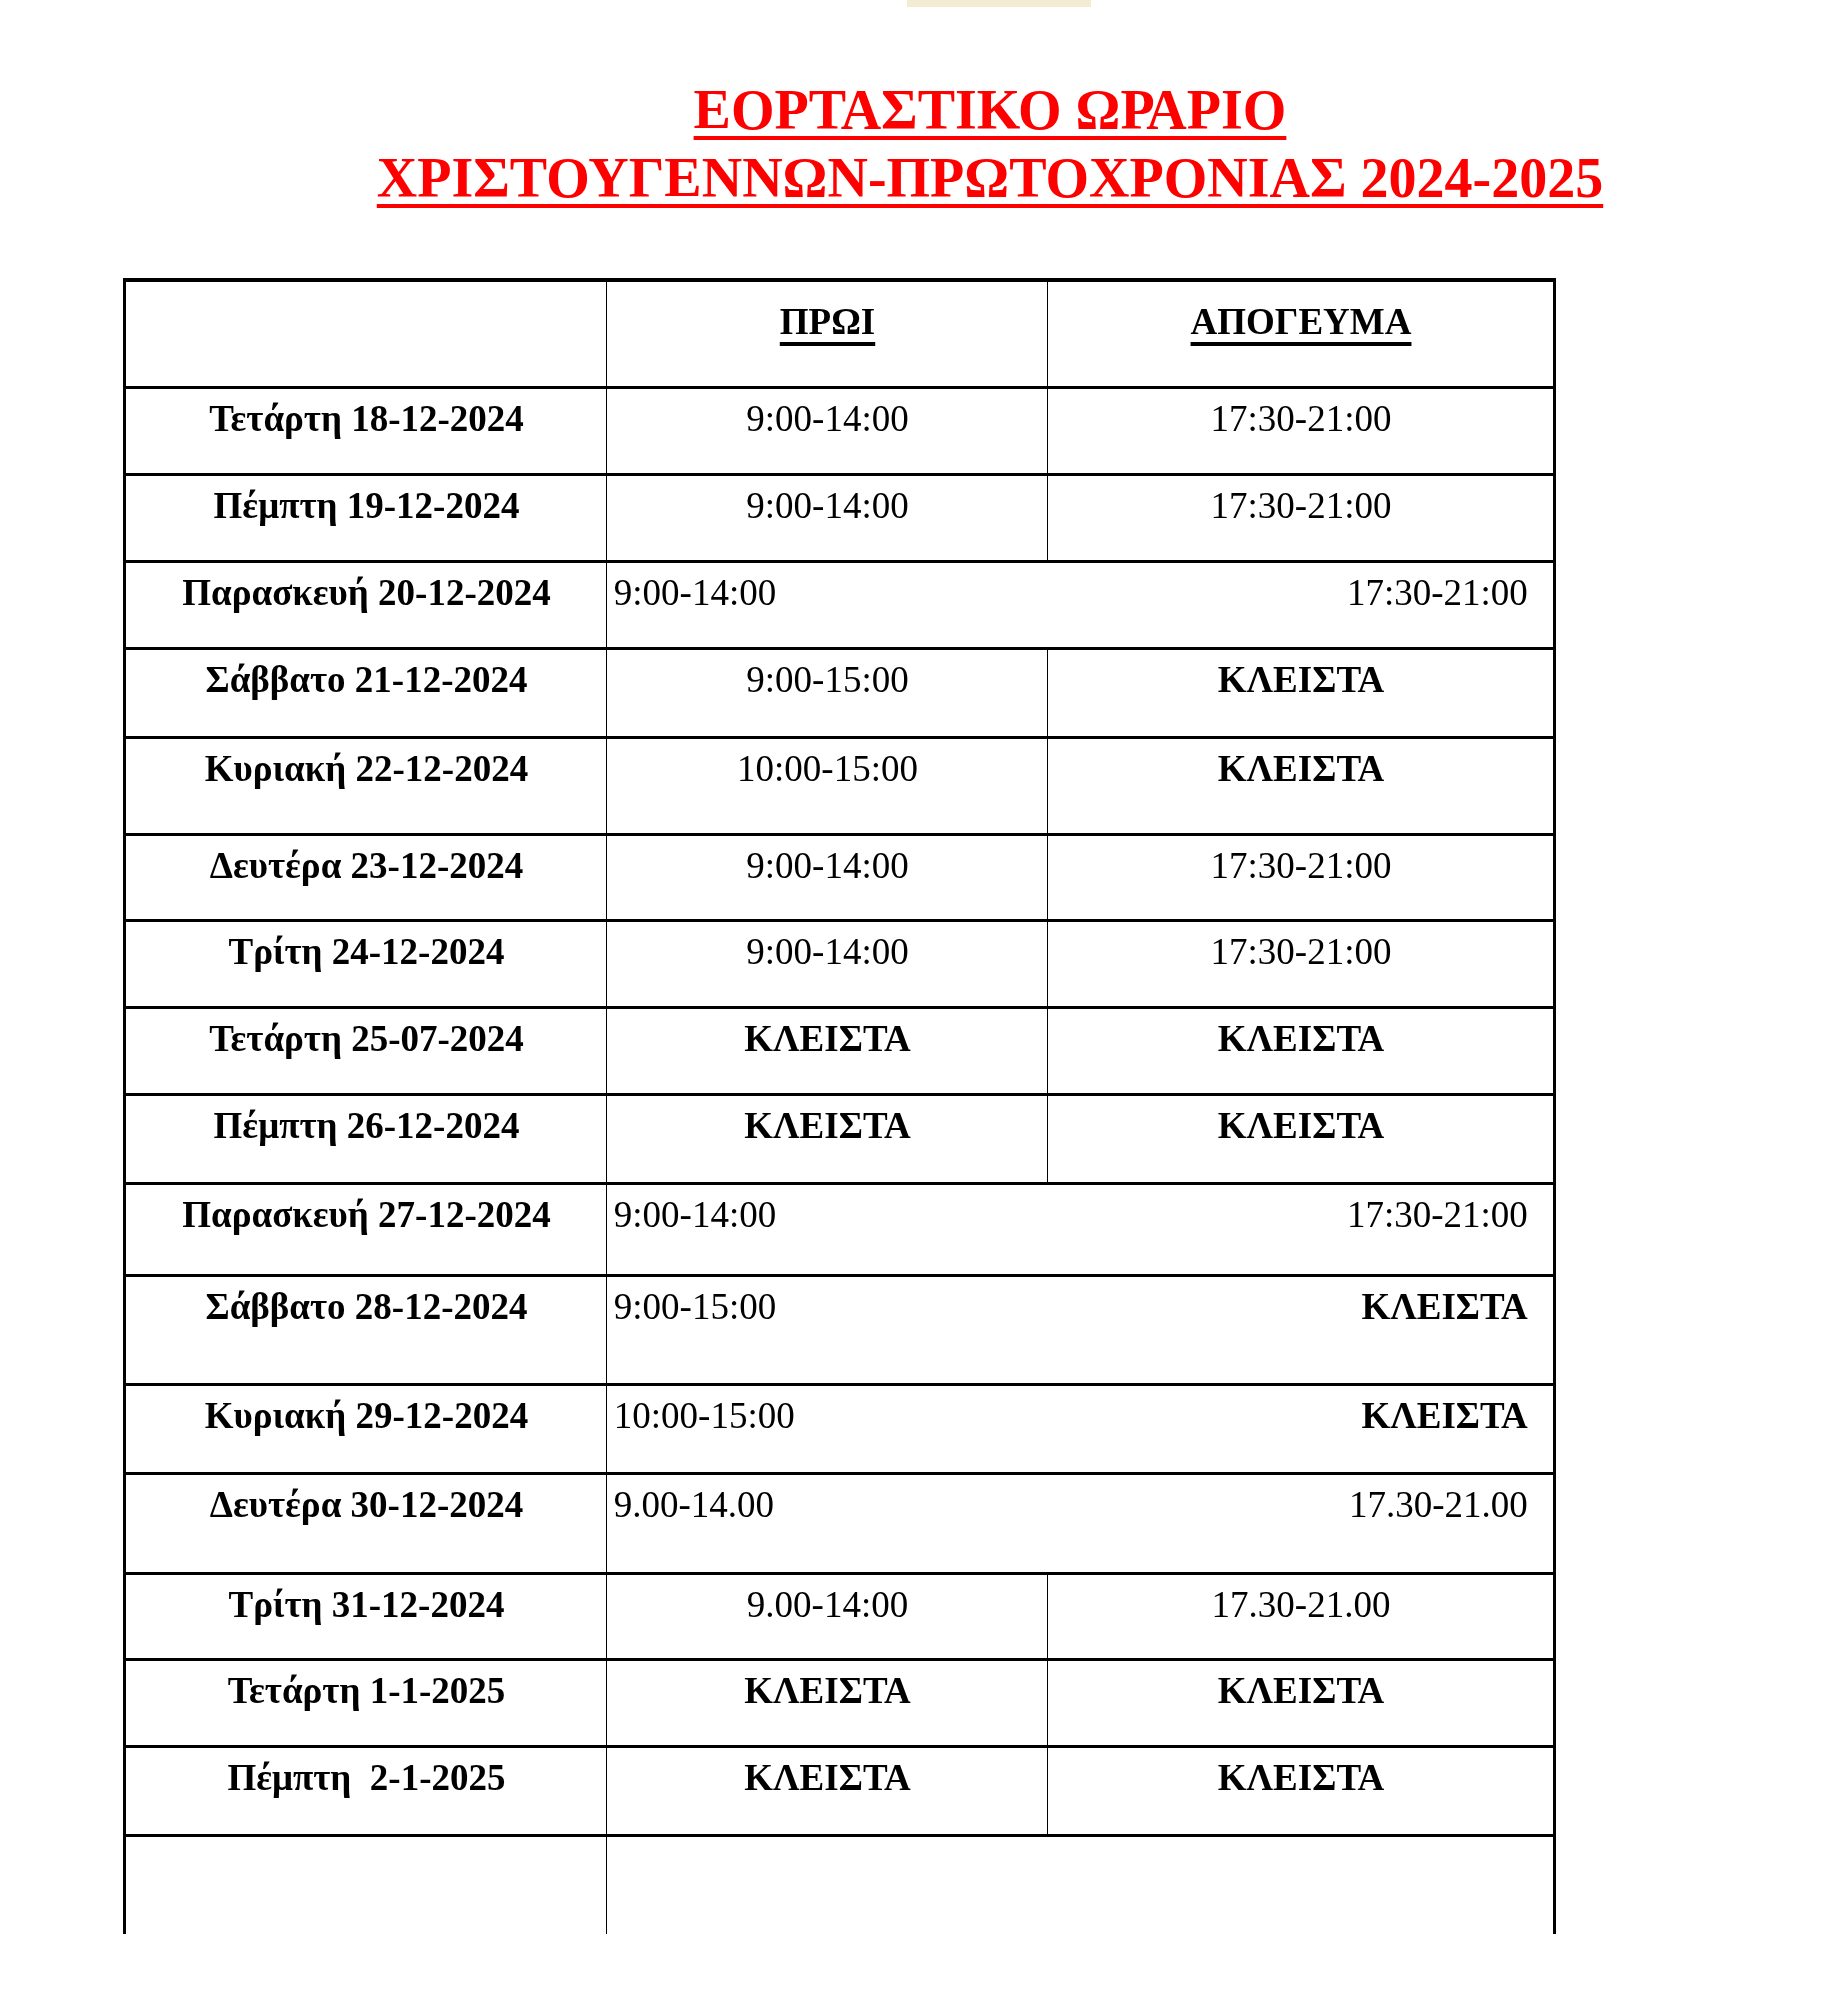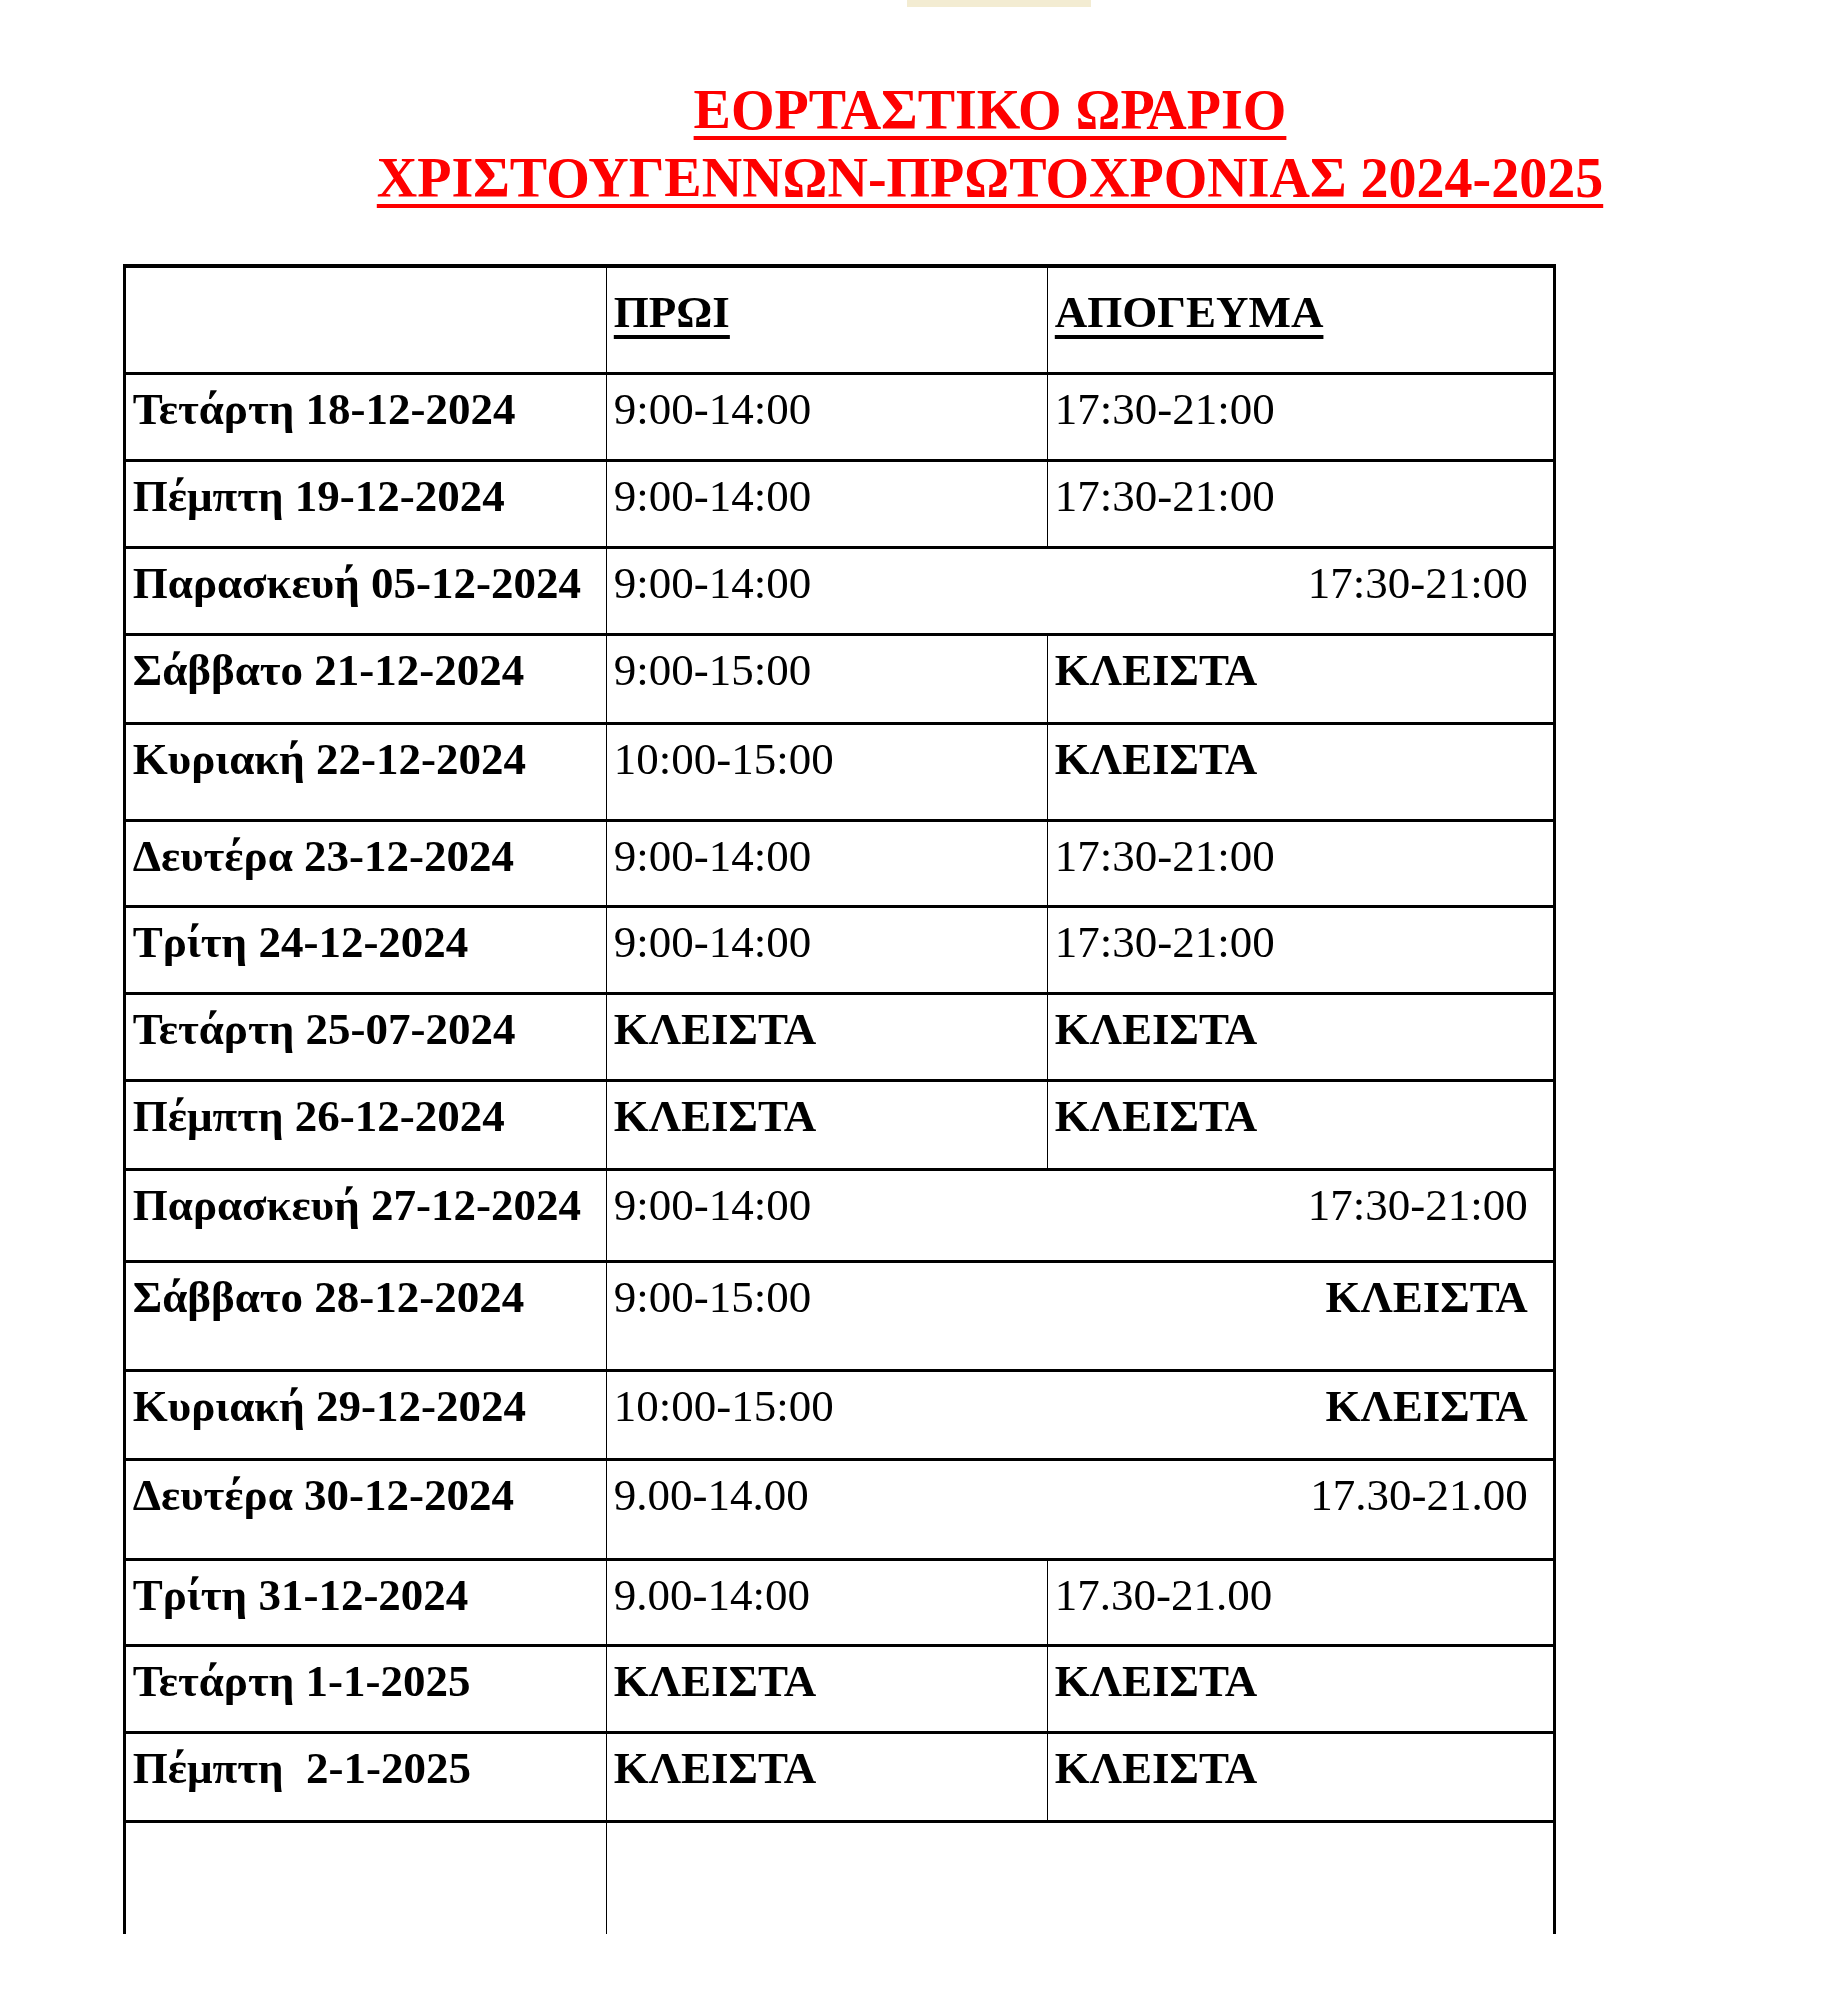--- a/index.html
+++ b/index.html
@@ -29,27 +29,28 @@
   .title-line {
     font-size: 56px;
     font-weight: bold;
     text-decoration: underline;
     text-decoration-thickness: 3.9px;
     text-underline-offset: 6.8px;
     white-space: nowrap;
   }
   table.schedule {
     position: absolute;
-    top: 264px;
+    top: 278px;
     left: 123px;
     width: 1429px;
     border-collapse: collapse;
     table-layout: fixed;
-    font-size: 45px;
+    font-size: 37px;
     line-height: 1.12;
+    text-align: center;
   }
   table.schedule col.c1 { width: 482px; }
   table.schedule col.c2 { width: 441px; }
   table.schedule col.c3 { width: 507px; }
   table.schedule td {
     border: 1.9px solid #000000;
     border-top-width: 3.9px;
     border-bottom-width: 3.9px;
     vertical-align: top;
     padding: 9.7px 5.8px 0 6.8px;
@@ -102,21 +103,21 @@
           <td class="day-cell">Τετάρτη 18-12-2024</td>
           <td>9:00-14:00</td>
           <td>17:30-21:00</td>
         </tr>
         <tr style="height: 87px;">
           <td class="day-cell">Πέμπτη 19-12-2024</td>
           <td>9:00-14:00</td>
           <td>17:30-21:00</td>
         </tr>
         <tr style="height: 87px;">
-          <td class="day-cell">Παρασκευή 05-12-2024</td>
+          <td class="day-cell">Παρασκευή 20-12-2024</td>
           <td class="merged-cell" colspan="2">
             <div class="pair">
               <span>9:00-14:00</span>
               <span class="right">17:30-21:00</span>
             </div>
           </td>
         </tr>
         <tr style="height: 89px;">
           <td class="day-cell">Σάββατο 21-12-2024</td>
           <td>9:00-15:00</td>

